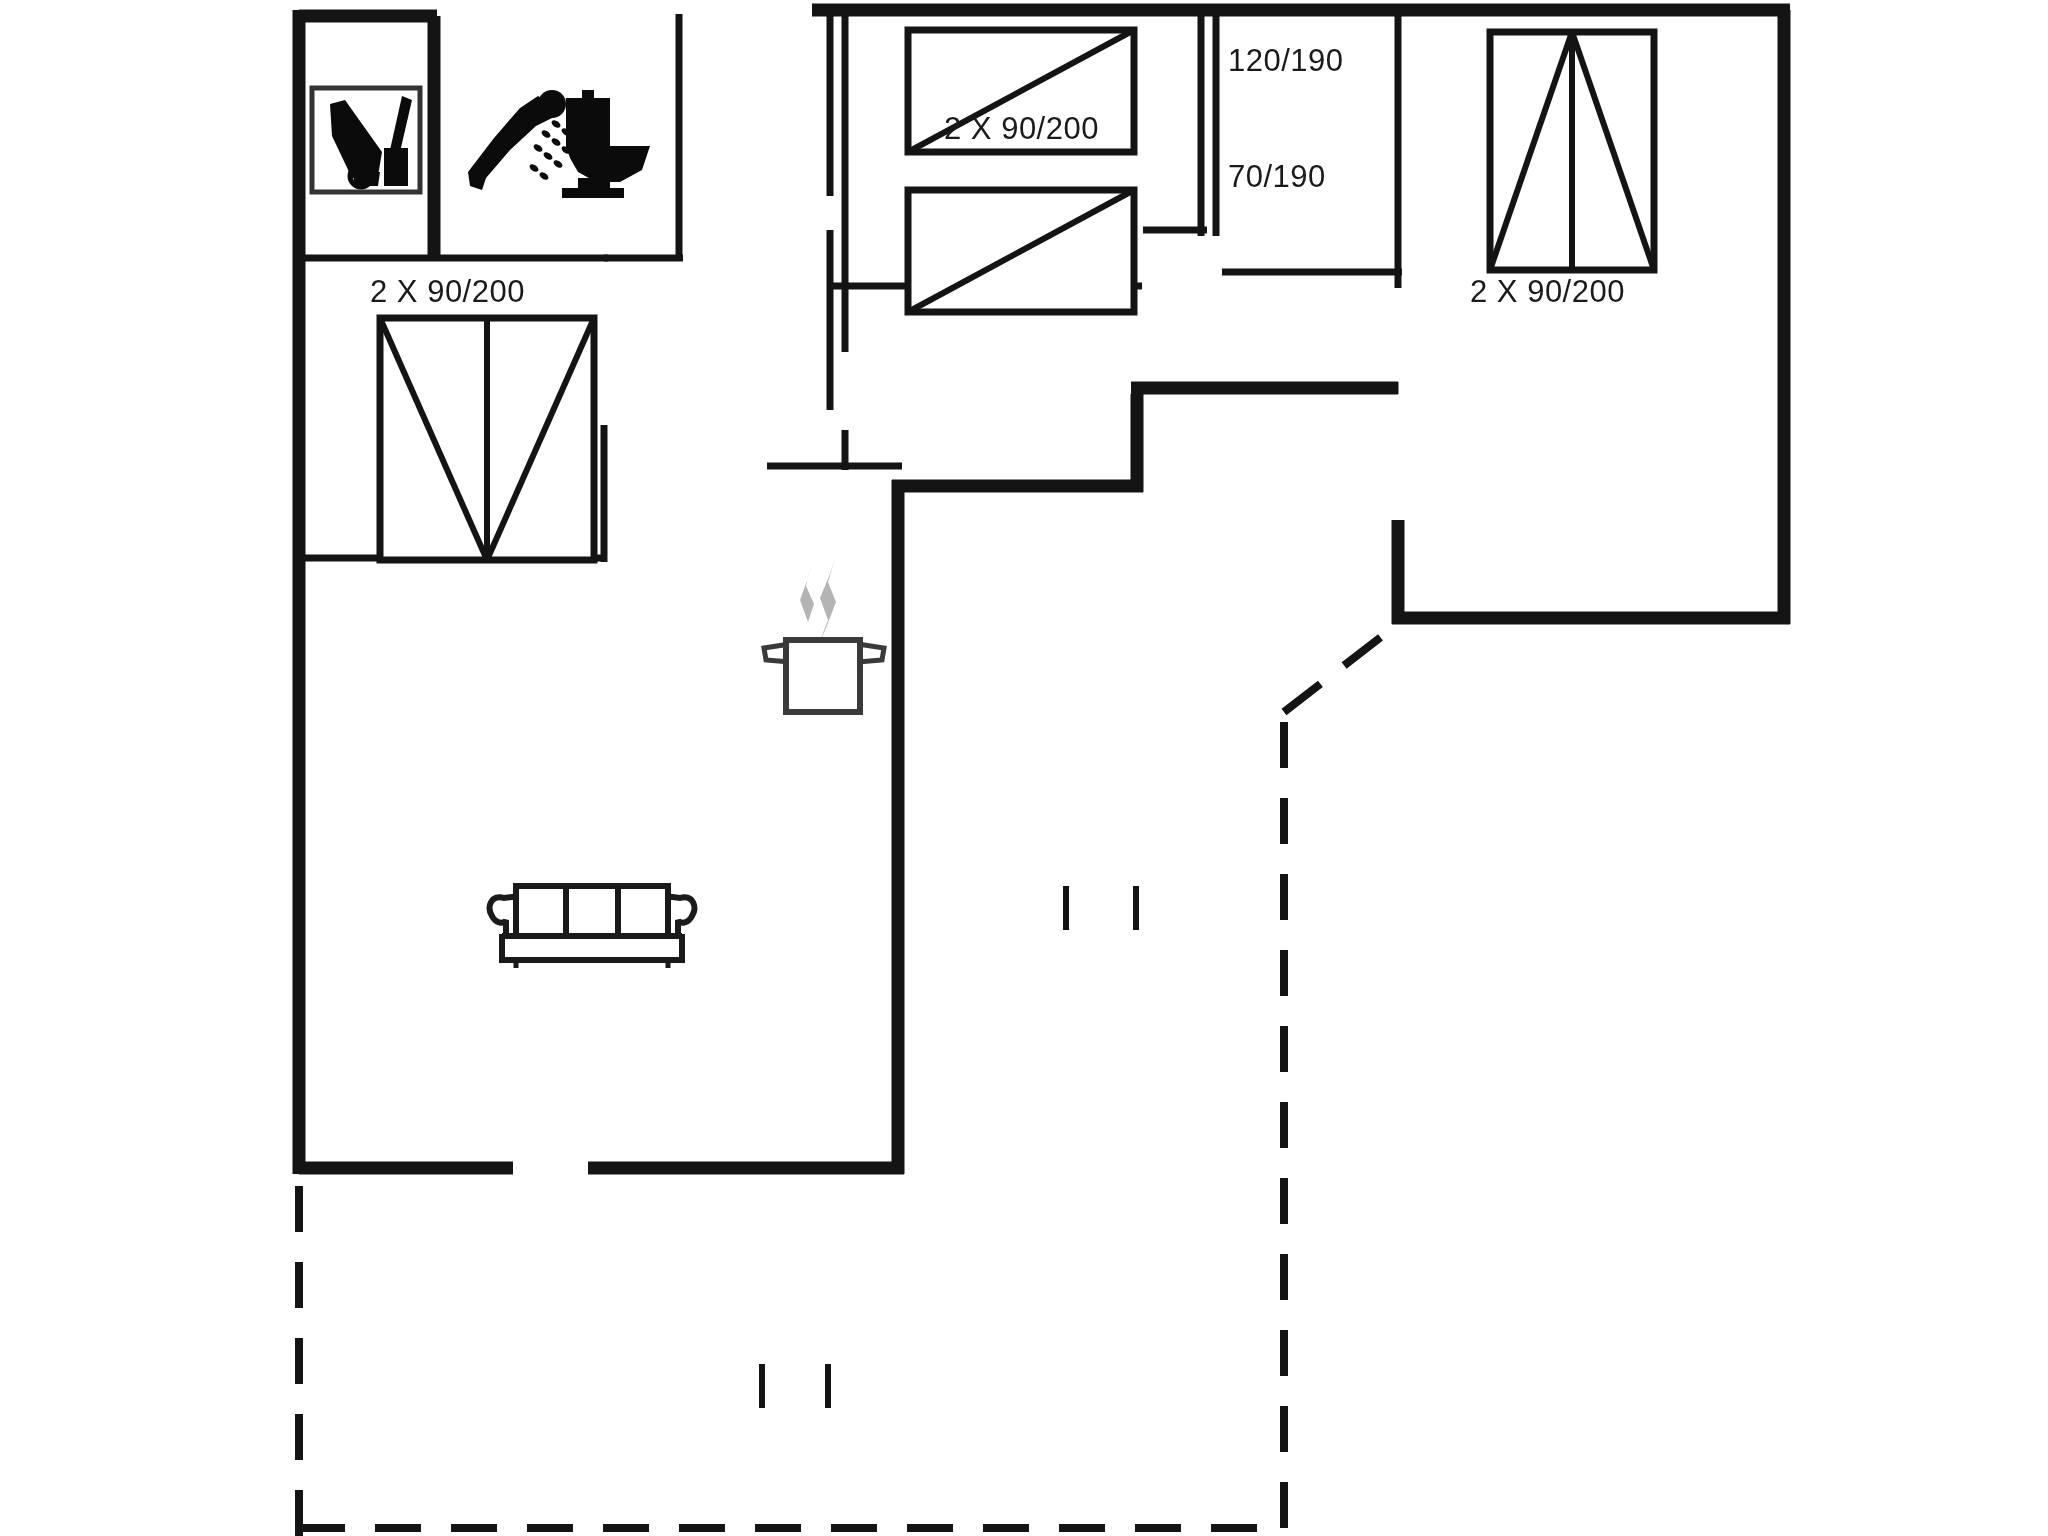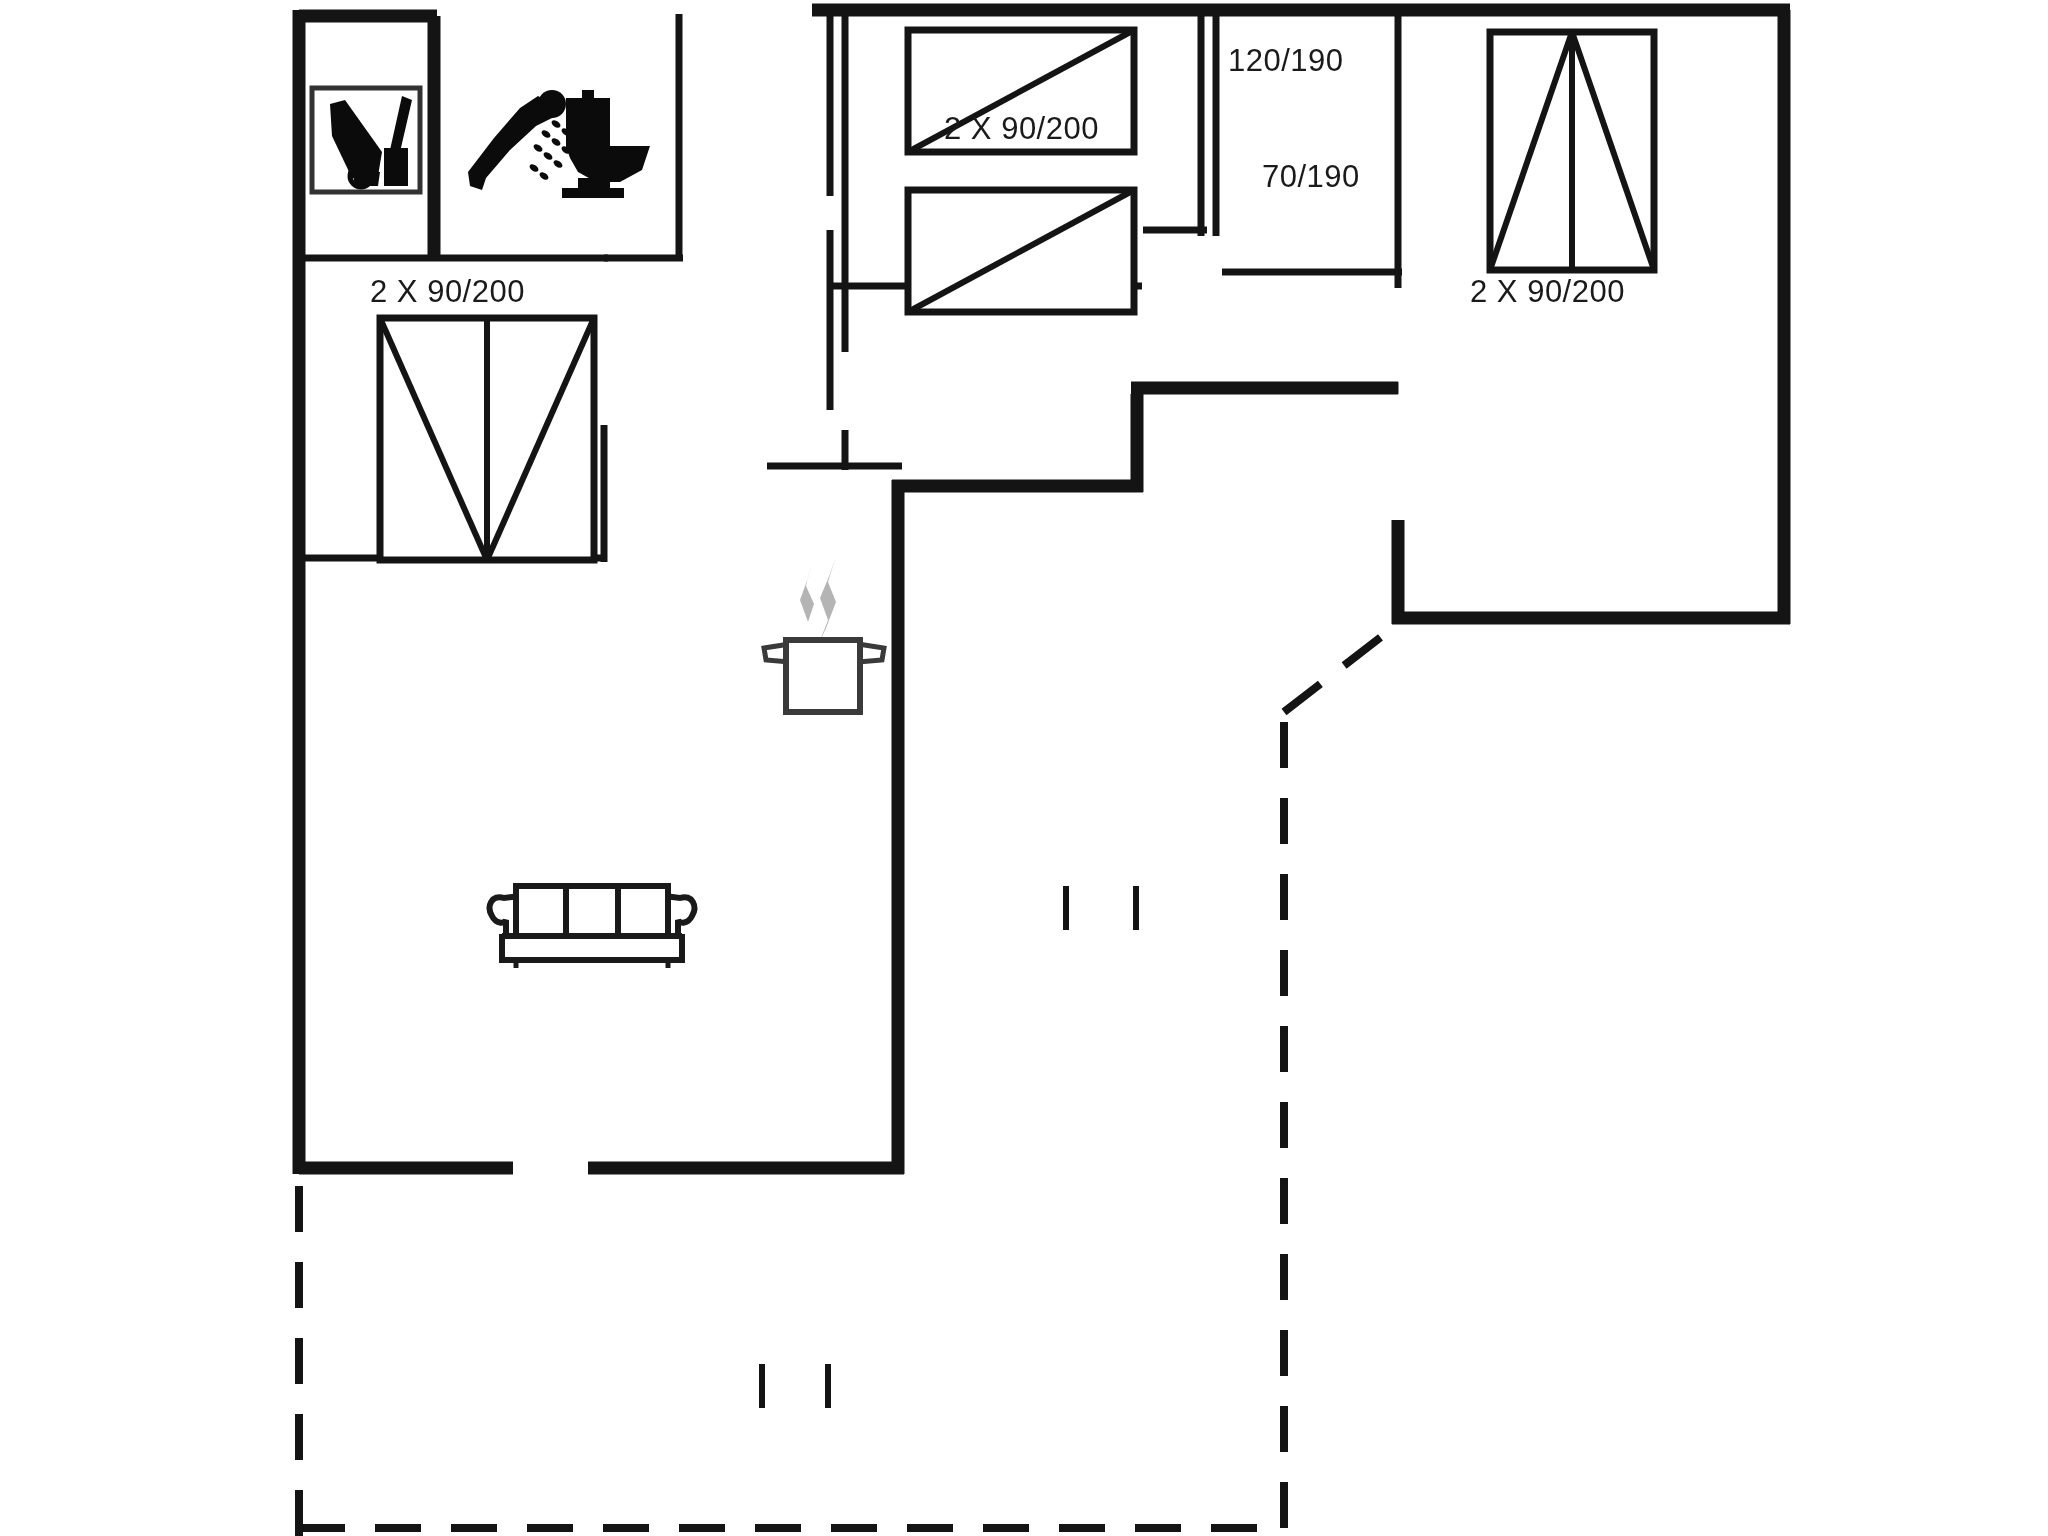--- a/index.html
+++ b/index.html
@@ -207,17 +207,17 @@
       <line x1="828" y1="1364" x2="828" y2="1408"></line>
     </g>
   </svg>
 
   <div class="dim-label" style="left:370px; top:276px;">2 X 90/200</div>
 
   <div class="dim-label" style="left:944px; top:113px;">2 X 90/200</div>
 
   <div class="dim-label" style="left:1228px; top:45px;">120/190</div>
 
-  <div class="dim-label" style="left:1228px; top:161px;margin-left:34px;">70/190</div>
+  <div class="dim-label" style="left:1228px; top:161px;">70/190</div>
 
   <div class="dim-label" style="left:1470px; top:276px;">2 X 90/200</div>
 
 </div>
 
 </body></html>

